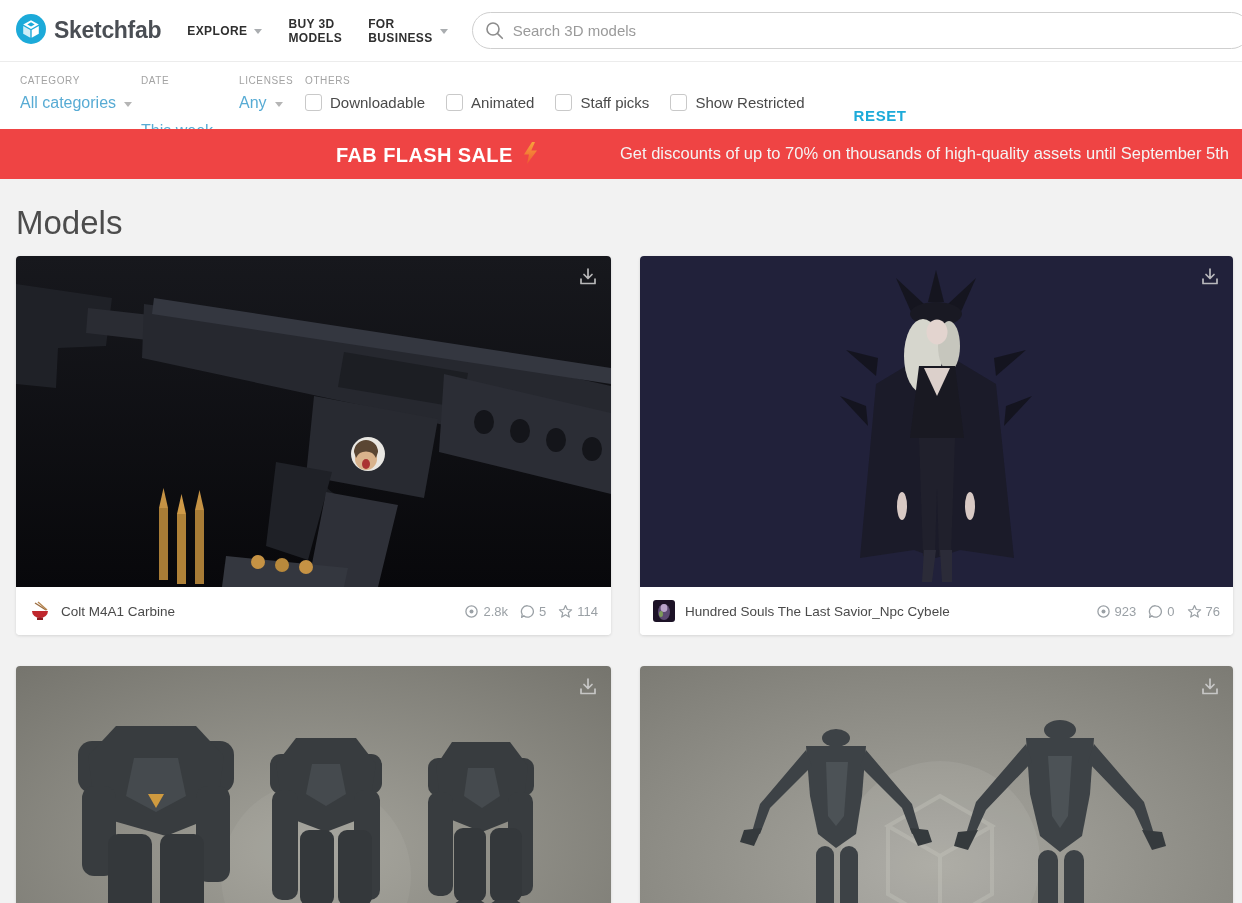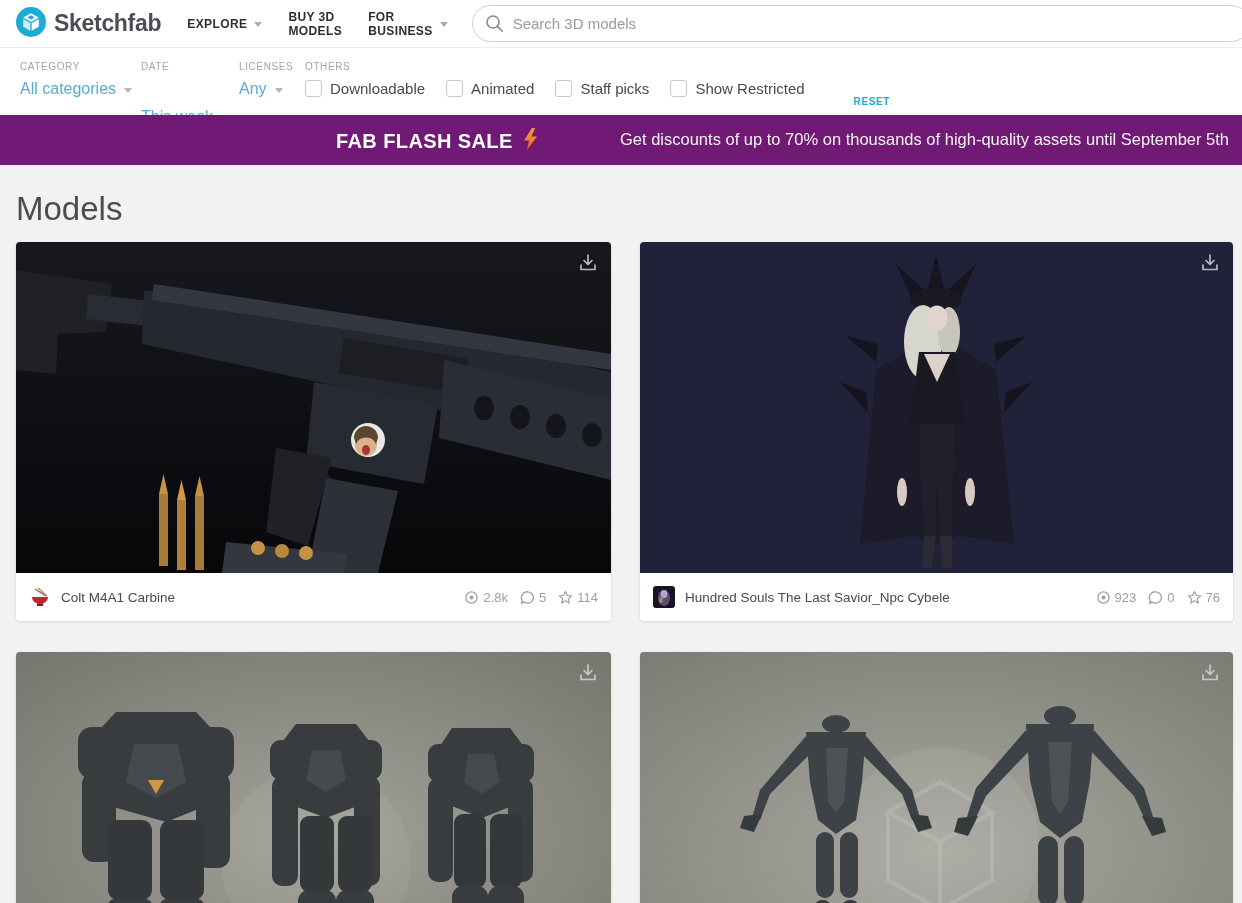--- a/index.html
+++ b/index.html
@@ -1,20 +1,20 @@
 <!DOCTYPE html>
 <html><head>
 <meta charset="utf-8">
 <style>
   * { margin:0; padding:0; box-sizing:border-box; }
   html,body { width:1242px; height:903px; overflow:hidden; background:#f2f2f2;
     font-family:"Liberation Sans", sans-serif; }
 
   
-  .navbar { height:48px; background:#fff; border-bottom:1px solid #ececec;
+  .navbar { height:62px; background:#fff; border-bottom:1px solid #ececec;
     display:flex; align-items:center; padding-left:16px; position:relative; }
   .logo { display:flex; align-items:center; cursor:pointer; }
   .logo-text { font-size:23px; font-weight:bold; color:#4a4e54; margin-left:8px; letter-spacing:-0.3px; }
   .nav-item { display:flex; align-items:center; margin-left:26px; cursor:pointer; }
   .nav-label { font-size:12px; font-weight:bold; color:#2f2f2f; letter-spacing:.4px; }
   .chev { width:0; height:0; border-left:4px solid transparent; border-right:4px solid transparent;
     border-top:5px solid #aaadb0; margin-left:7px; margin-top:2px; }
   .search-wrap { position:relative; margin-left:24px; }
   .search-input { width:778px; height:37px; border:1px solid #cfcfcf; border-radius:19px;
     padding:0 14px 0 40px; font-size:15px; color:#444; outline:none; background:#fff;
@@ -28,26 +28,26 @@
   .fgroup.cat { width:121px; } .fgroup.date { width:98px;gap:28px; } .fgroup.lic { width:66px; }
   .flabel { font-size:10px; color:#a3a3a3; letter-spacing:.6px; margin-bottom:8px; text-transform:uppercase; }
   .fvalue { display:flex; align-items:center; cursor:pointer; }
   .fvalue span { font-size:16px; color:#57abd4; }
   .fvalue .chev { margin-left:8px; border-top-color:#b5b5b5; }
   .checkrow { display:flex; align-items:center; }
   .checkitem { display:flex; align-items:flex-end; margin-right:21px; cursor:pointer; }
   .checkitem input { appearance:none; -webkit-appearance:none; width:17px; height:17px;
     border:1px solid #c9c9c9; border-radius:3px; background:#fff; margin:0 8px 0 0; cursor:pointer; }
   .checklabel { font-size:15px; color:#4a4a4a; }
-  .reset-btn { font-size:10px; font-weight:bold; color:#1caad9; letter-spacing:.6px;
+  .reset-btn { font-size:15px; font-weight:bold; color:#1caad9; letter-spacing:.6px;
     margin:27px 0 0 28px; cursor:pointer; background:none; border:none;
     font-family:"Liberation Sans", sans-serif; }
 
   
-  .banner { height:50px; background:#701a75; position:relative; overflow:hidden; }
+  .banner { height:50px; background:#ef4444; position:relative; overflow:hidden; }
   .banner-title { position:absolute; left:336px; top:13px; display:flex; align-items:center; }
   .banner-title span { font-size:20px; font-weight:800; color:#fff; letter-spacing:.4px; }
   .bolt-icon { margin-left:10px; }
   .banner-msg { position:absolute; left:620px; top:15px; font-size:16.5px; color:#f4f4f4; white-space:nowrap; }
 
   
   .page-title { font-size:33px; font-weight:300; color:#4c4c4c; margin:25px 0 14px 16px; }
   .grid { display:grid; grid-template-columns:595px 593px; column-gap:29px; row-gap:31px; margin-left:16px; }
   .card { background:#fff; border-radius:4px; box-shadow:0 1px 3px rgba(0,0,0,.12); overflow:hidden; }
   .thumb { position:relative; height:331px; cursor:pointer; }

